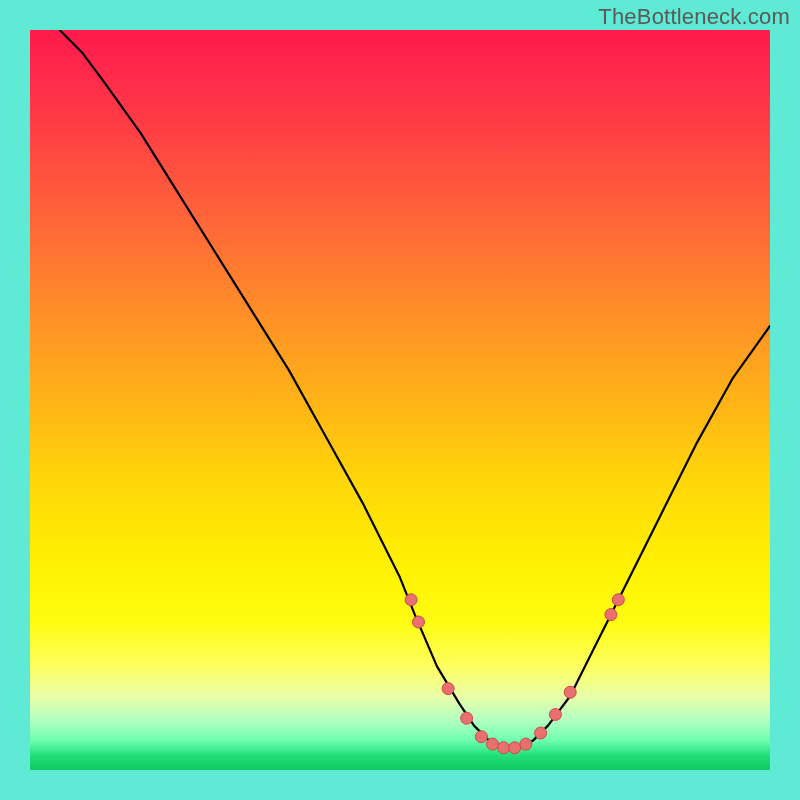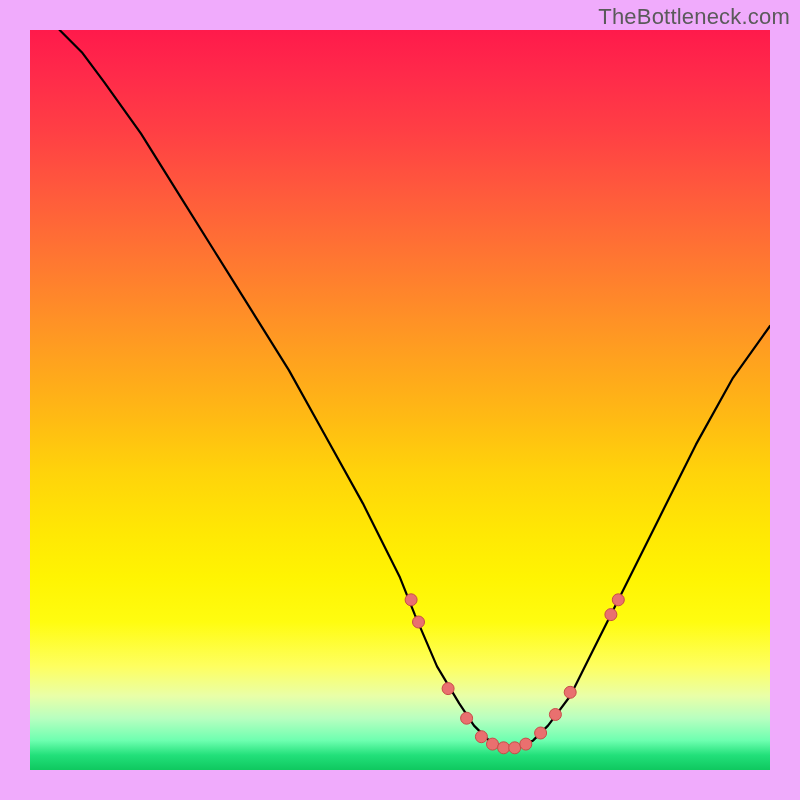--- a/index.html
+++ b/index.html
@@ -8,21 +8,21 @@
     width: 800px;
     height: 800px;
     background: #000;
     font-family: Arial, Helvetica, sans-serif;
     overflow: hidden;
   }
   .frame {
     position: relative;
     width: 800px;
     height: 800px;
-    background: #f0abfc;
+    background: #5eead4;
   }
   .watermark {
     position: absolute;
     top: 4px;
     right: 10px;
     color: #5a5a5a;
     font-size: 22px;
     font-weight: 500;
     letter-spacing: 0.2px;
     user-select: none;

